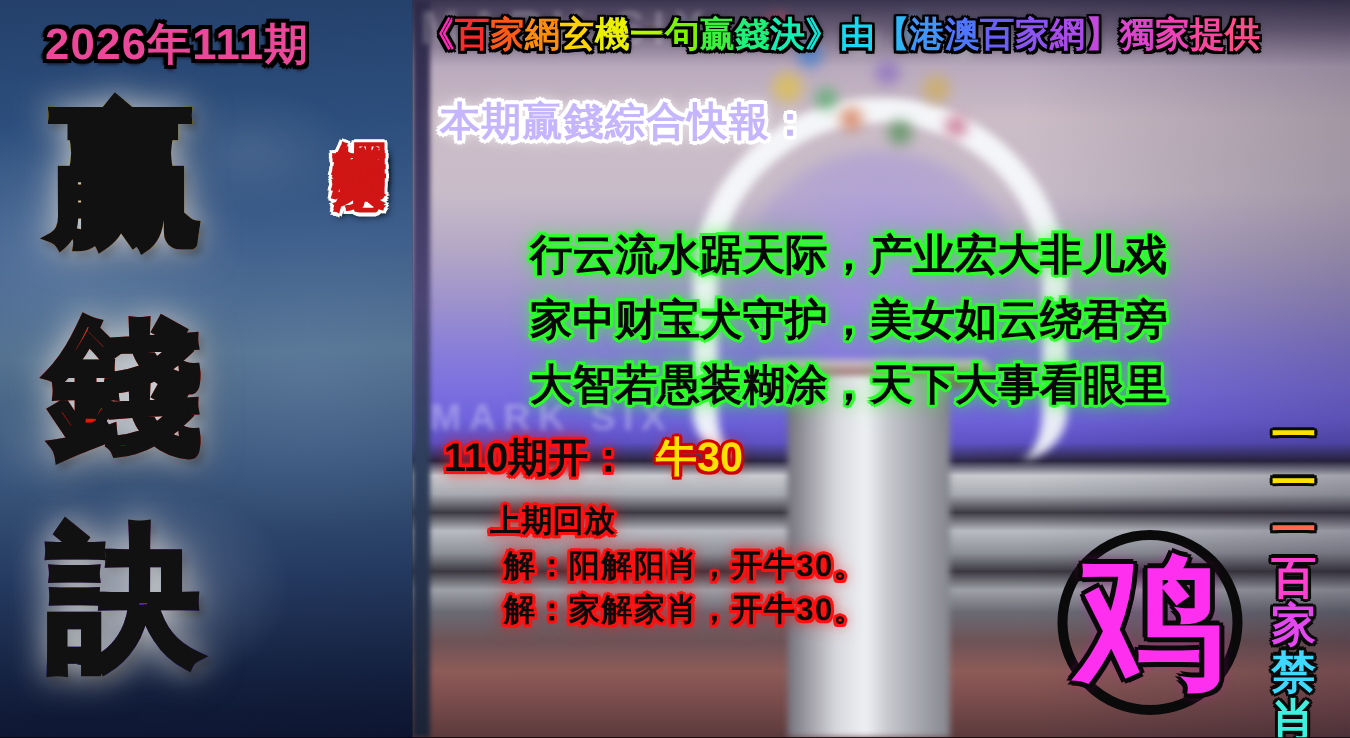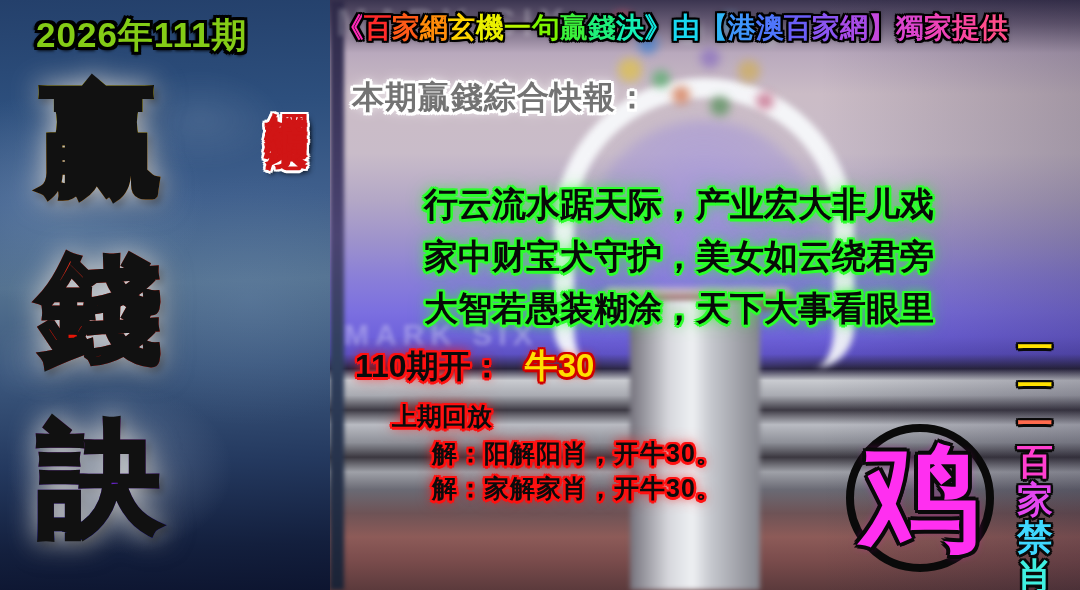--- a/index.html
+++ b/index.html
@@ -112,21 +112,21 @@
     background:linear-gradient(90deg, rgba(0,0,0,0), rgba(20,16,40,.22));
   }
 
   
   .layer { position:absolute; }
 
   
   #issue-title {
     left:36px; top:12px;
     font-size:35px; font-weight:bold;
-    color:#84cc16;
+    color:#ec4899;
     letter-spacing:1px;
     text-shadow:
       -3px -3px 0 #000, 3px -3px 0 #000, -3px 3px 0 #000, 3px 3px 0 #000,
       -3px 0 0 #000, 3px 0 0 #000, 0 -3px 0 #000, 0 3px 0 #000,
       -4px 0 2px #000, 0 4px 3px rgba(0,0,0,.8);
   }
 
   
   #top-banner {
     left:336px; top:9px;
@@ -141,21 +141,21 @@
     text-shadow:
       -2px -2px 0 #000, 2px -2px 0 #000, -2px 2px 0 #000, 2px 2px 0 #000,
       -2px 0 0 #000, 2px 0 0 #000, 0 -2px 0 #000, 0 2px 0 #000,
       0 0 5px rgba(0,0,0,.9);
   }
 
   
   #headline {
     left:352px; top:76px;
     font-size:32px; font-weight:bold;
-    color:#737373;
+    color:#c4b5fd;
     letter-spacing:1px;
     text-shadow:
       -2.5px -2.5px 0 #fff, 2.5px -2.5px 0 #fff, -2.5px 2.5px 0 #fff, 2.5px 2.5px 0 #fff,
       -3px 0 0 #fff, 3px 0 0 #fff, 0 -3px 0 #fff, 0 3px 0 #fff,
       0 0 9px rgba(255,255,255,.95), 0 0 16px rgba(255,255,255,.7);
   }
 
   
   #poem { left:424px; top:154px;margin-top:24px; }
   #poem .pline {
@@ -182,21 +182,21 @@
   #draw-line .result {
     color:#ffe000;
     margin-left:22px;
     font-size:33px;
     text-shadow:
       -2px -2px 0 #d00000, 2px -2px 0 #d00000, -2px 2px 0 #d00000, 2px 2px 0 #d00000,
       -2.5px 0 0 #d00000, 2.5px 0 0 #d00000, 0 -2.5px 0 #d00000, 0 2.5px 0 #d00000,
       0 0 9px rgba(255,40,0,.85);
   }
   #replay-label { left:392px; top:400px; font-size:25px; white-space:nowrap; }
-  #replay-list { left:432px; top:436px; }
+  #replay-list { left:403px; top:436px; }
   #replay-list .rline {
     font-size:25px; line-height:35px; white-space:nowrap; letter-spacing:1px;
   }
 
   
   #vert-brand {
     left:232px; top:92px;
     width:76px;
     font-size:44px; font-weight:bold;
     color:#d01515;

